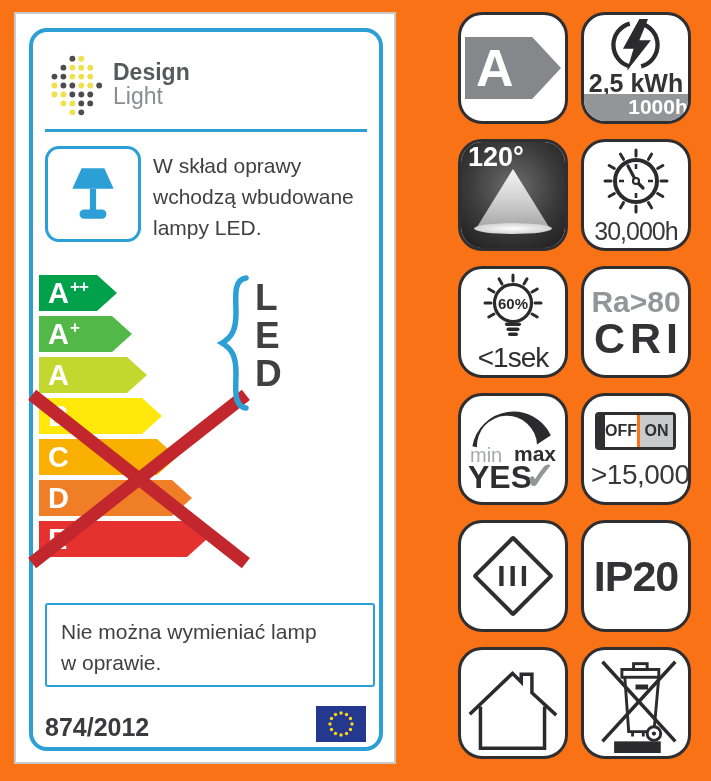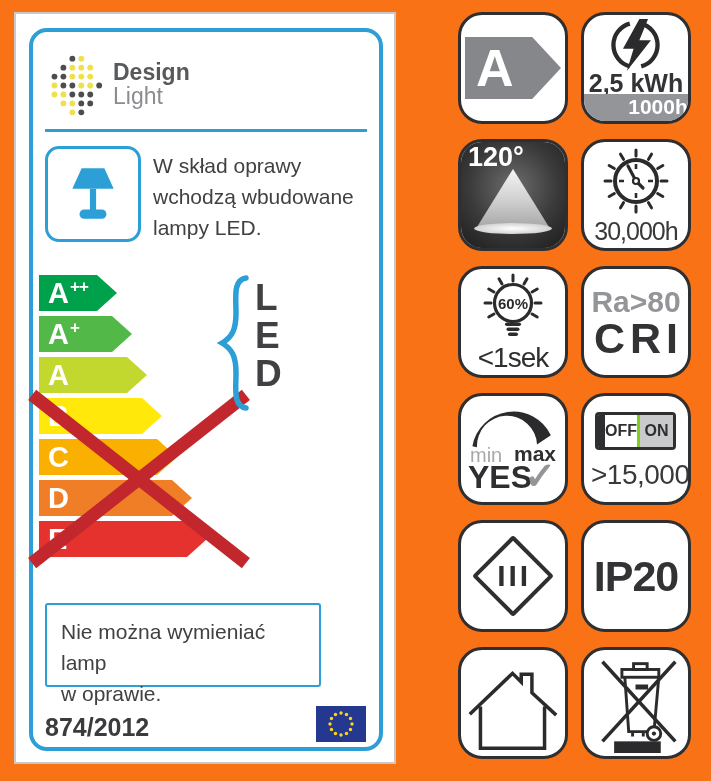--- a/index.html
+++ b/index.html
@@ -43,21 +43,21 @@
   .cross { position:absolute; left:-8px; top:118px; width:216px; height:172px; }
   .cross-bar { position:absolute; left:50%; top:50%; width:272px; height:13px;
                transform-origin:center; }
   .cross-bar.b1 { transform:translate(-50%,-50%) rotate(38.2deg); }
   .cross-bar.b2 { transform:translate(-50%,-50%) rotate(-38.2deg); }
 
   .brace { position:absolute; left:176px; top:0px; width:36px; height:136px; }
   .led-letters { position:absolute; left:216px; top:4px; }
   .led-letters div { font-size:37px; font-weight:700; color:#414042; line-height:38px; }
 
-  .replace-box { position:absolute; left:12px; top:571px; width:276px; height:84px;
+  .replace-box { position:absolute; left:12px; top:571px; width:330px; height:84px;
                  border:2px solid #2B9FD6; border-radius:3px; padding:11px 14px; }
   .replace-box div { font-size:21px; line-height:31px; color:#414042; }
 
   .regulation { position:absolute; left:12px; top:681px; font-size:25px; font-weight:700; color:#3B3B3D; }
   .eu-flag { position:absolute; left:283px; top:674px; width:50px; height:36px; }
 
   
   .badges { position:absolute; left:458px; top:12px; display:grid;
             grid-template-columns:110px 110px; grid-auto-rows:112px; gap:15px 13px; }
   .badge { position:relative; background:#fff; border:3.5px solid #2F2F31; border-radius:24px; overflow:hidden; }
@@ -103,21 +103,21 @@
   .dim-svg { position:absolute; left:4px; top:5px; width:96px; height:50px; }
   .min { position:absolute; left:9px; top:48px; font-size:20px; color:#A7A9AC; }
   .max { position:absolute; right:9px; top:46px; font-size:21px; font-weight:700; color:#2F2F31; }
   .yes { position:absolute; left:7px; top:63px; font-size:32px; font-weight:700; color:#2F2F31;text-align:center; }
   .check { position:absolute; right:9px; top:58px; font-size:38px; font-weight:700; color:#939598; }
 
   
   .switch { position:absolute; left:11px; top:16px; width:81px; height:38px;
             border:3px solid #2F2F31; border-radius:4px; display:flex; overflow:hidden; }
   .sw-side { width:7px; background:#2F2F31; }
-  .sw-off { flex:1; background:#fff; border-right:3px solid #84cc16; display:flex; align-items:center; justify-content:center;
+  .sw-off { flex:1; background:#fff; border-right:3px solid #f97316; display:flex; align-items:center; justify-content:center;
             font-size:16px; font-weight:700; color:#2F2F31; }
   .sw-on  { flex:1.05; background:#C9CACC; display:flex; align-items:center; justify-content:center;
             font-size:16px; font-weight:700; color:#2F2F31; }
   .cycles { position:absolute; left:0; right:4px; bottom:11px; text-align:center;
             font-size:28px; font-weight:400; letter-spacing:-0.5px; color:#39393B;padding-left:7px; }
 
   
   .diamond { position:absolute; left:23px; top:24px; width:58px; height:58px;
              border:4px solid #2F2F31; border-radius:3px; transform:rotate(45deg);
              display:flex; align-items:center; justify-content:center; }

